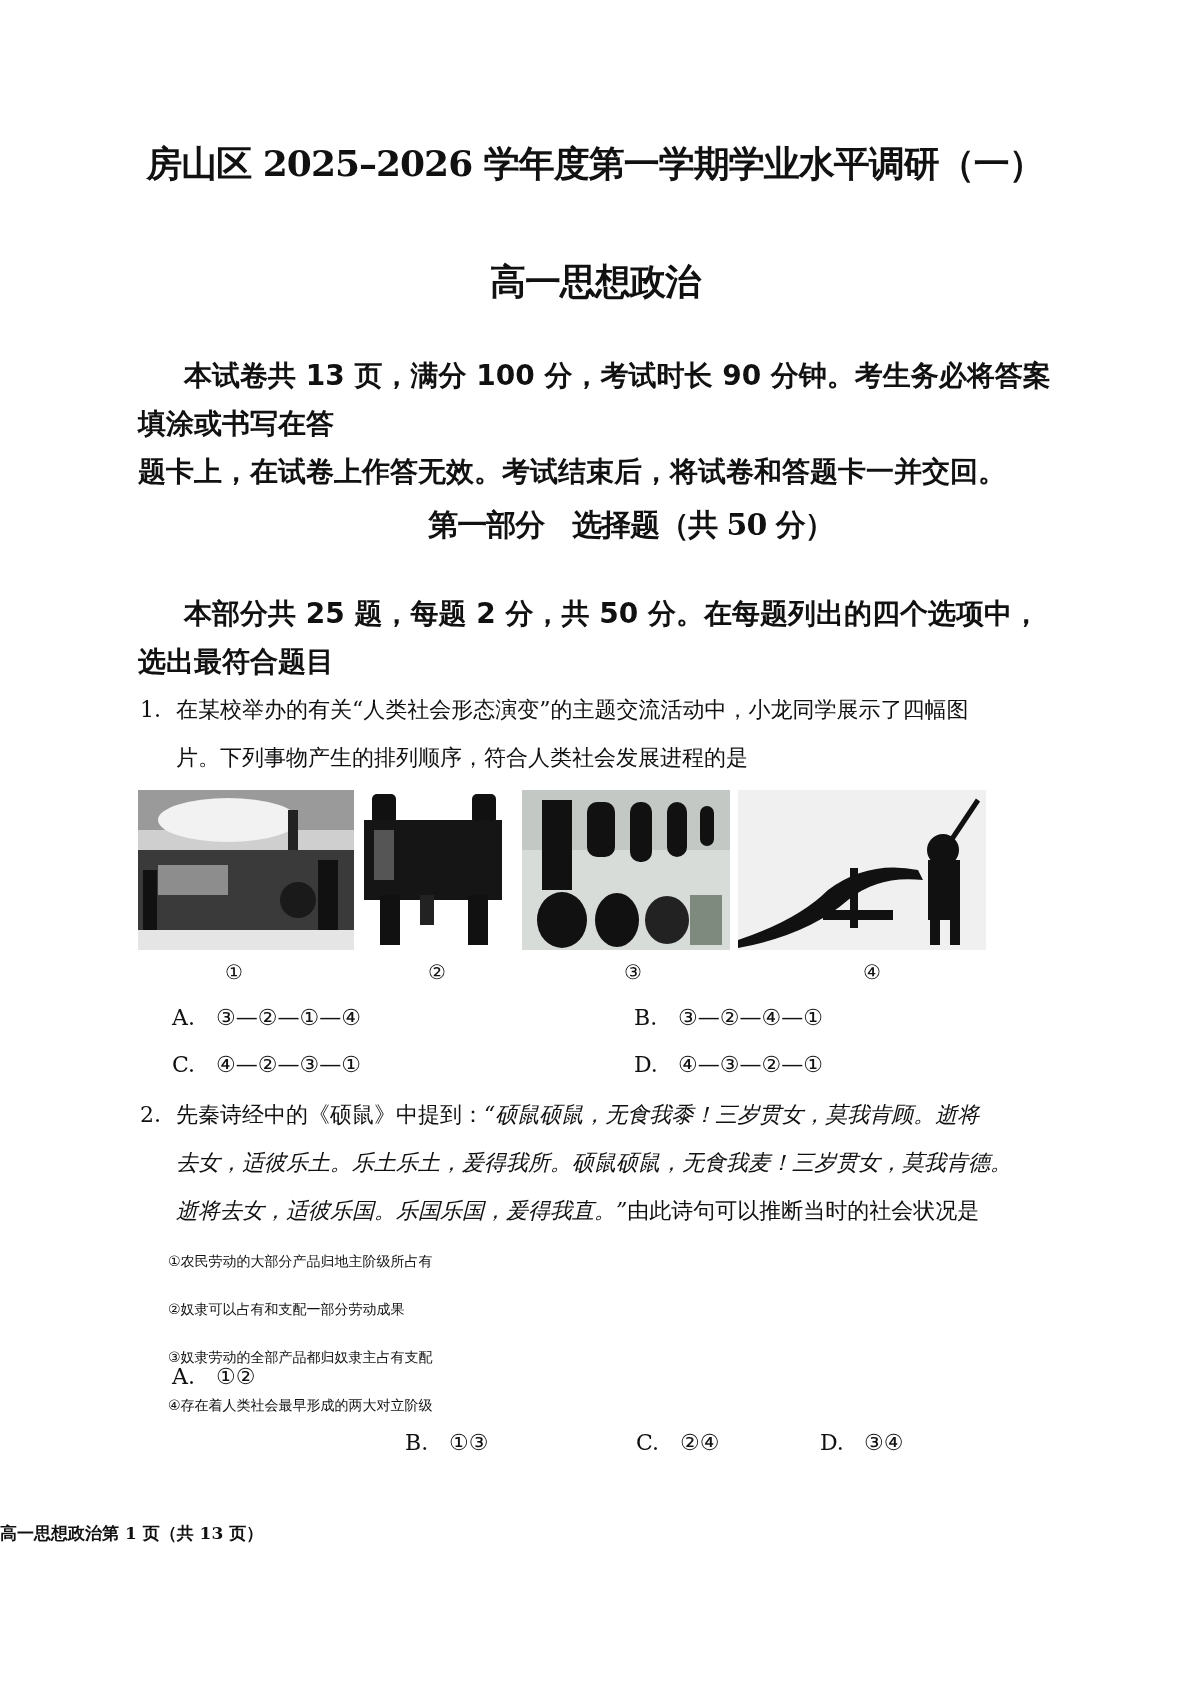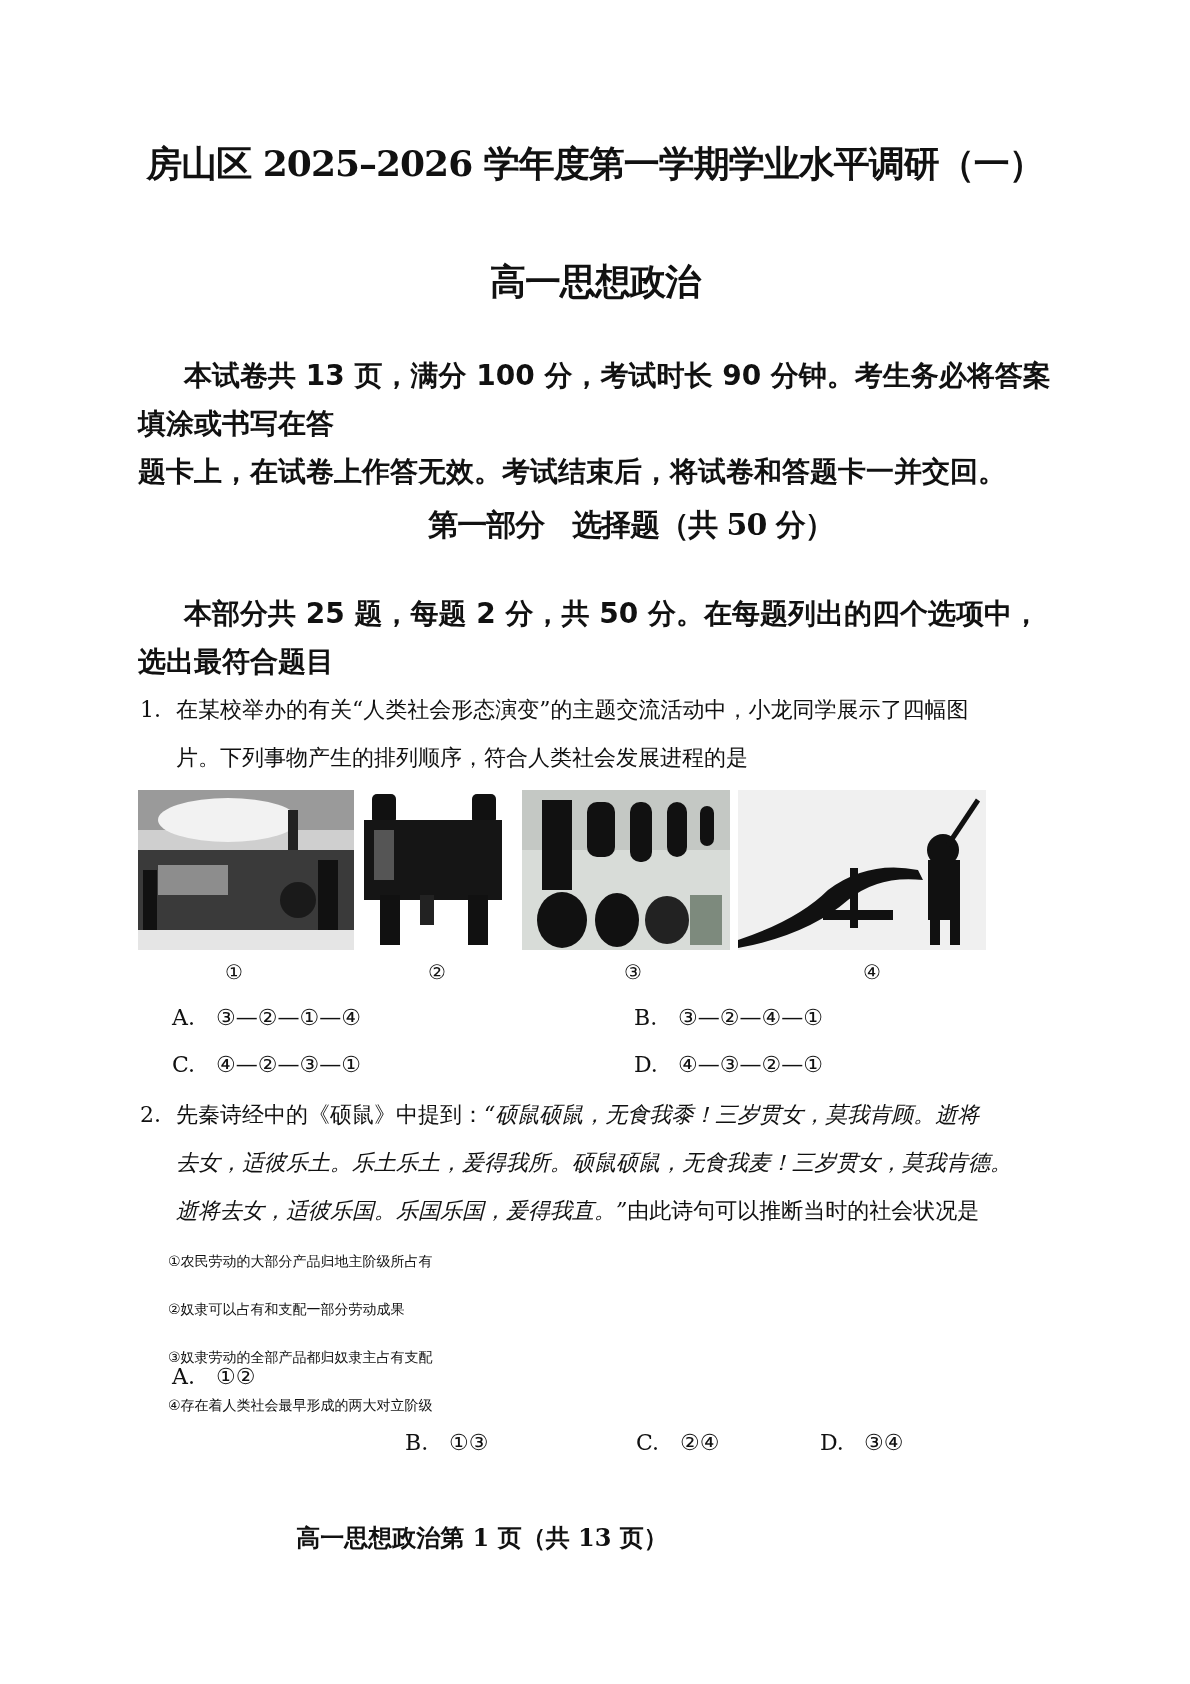--- a/index.html
+++ b/index.html
@@ -95,23 +95,23 @@
       font-family: "DejaVu Sans", "Liberation Sans", sans-serif;
       font-size: 14px;
       line-height: 48px;
     }
 
     .footer {
       position: absolute;
       top: 1522px;
       left: 0;
       width: 964px;
-      text-align: center;
+      text-align: left;
       font-weight: bold;
-      font-size: 24px;
+      font-size: 17px;
       font-family: "DejaVu Serif", "Liberation Serif", serif;
     }
   </style>
 </head>
 <body>
 
 <div class="title main-title">房山区 2025–2026 学年度第一学期学业水平调研（一）</div>
 <div class="title sub-title">高一思想政治</div>
 
 <div class="para intro">

